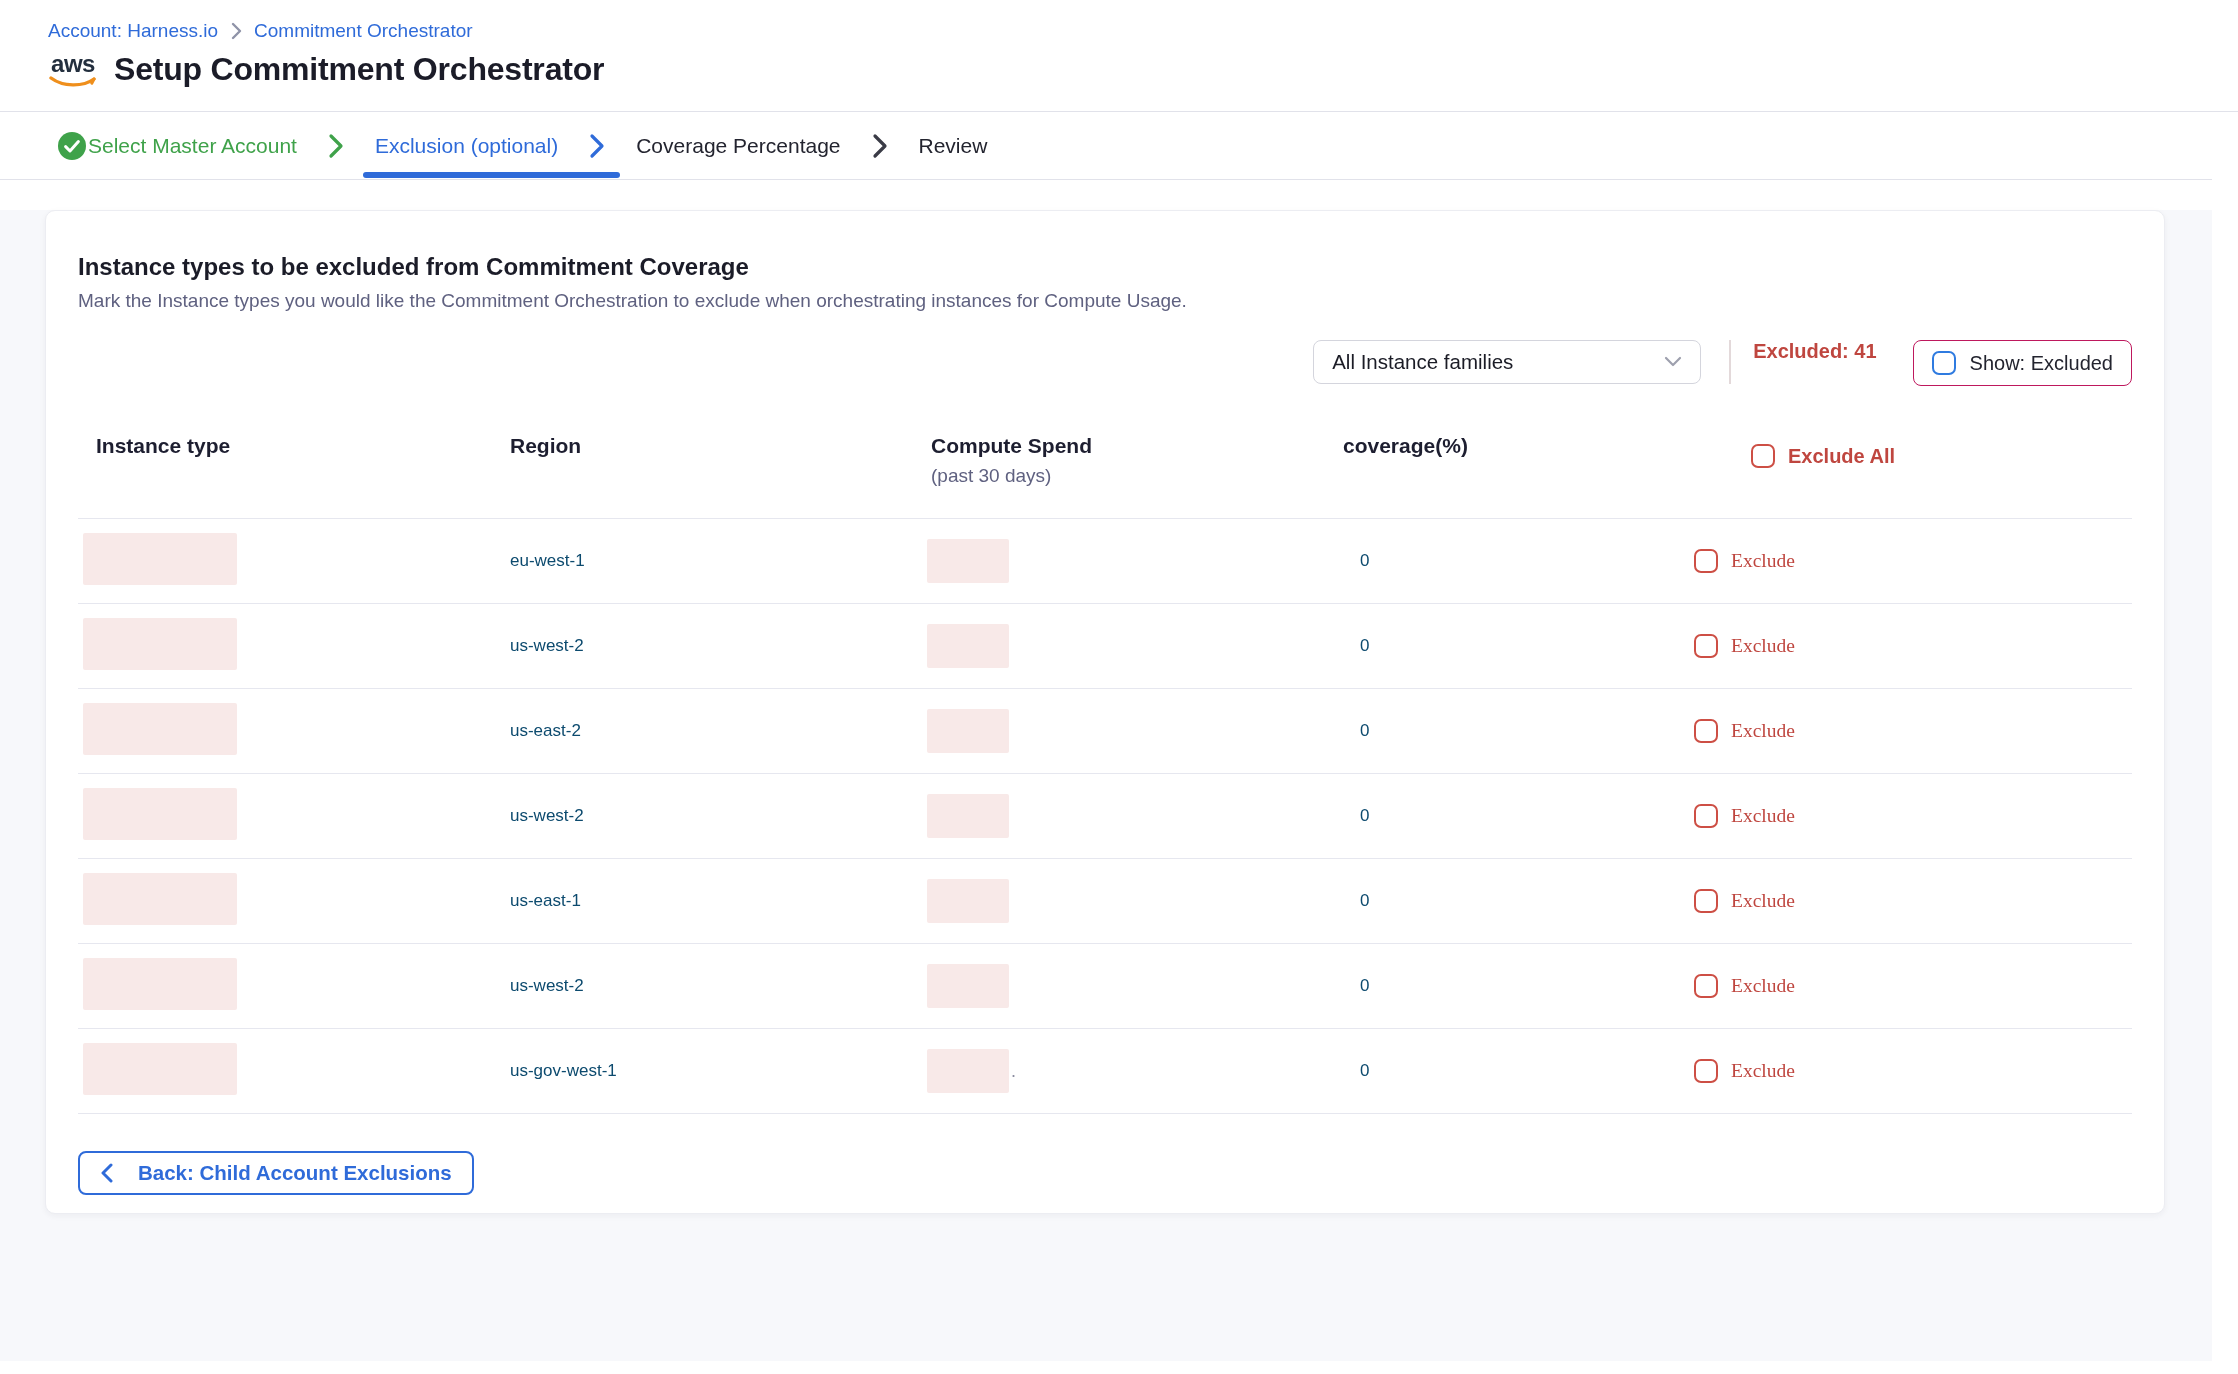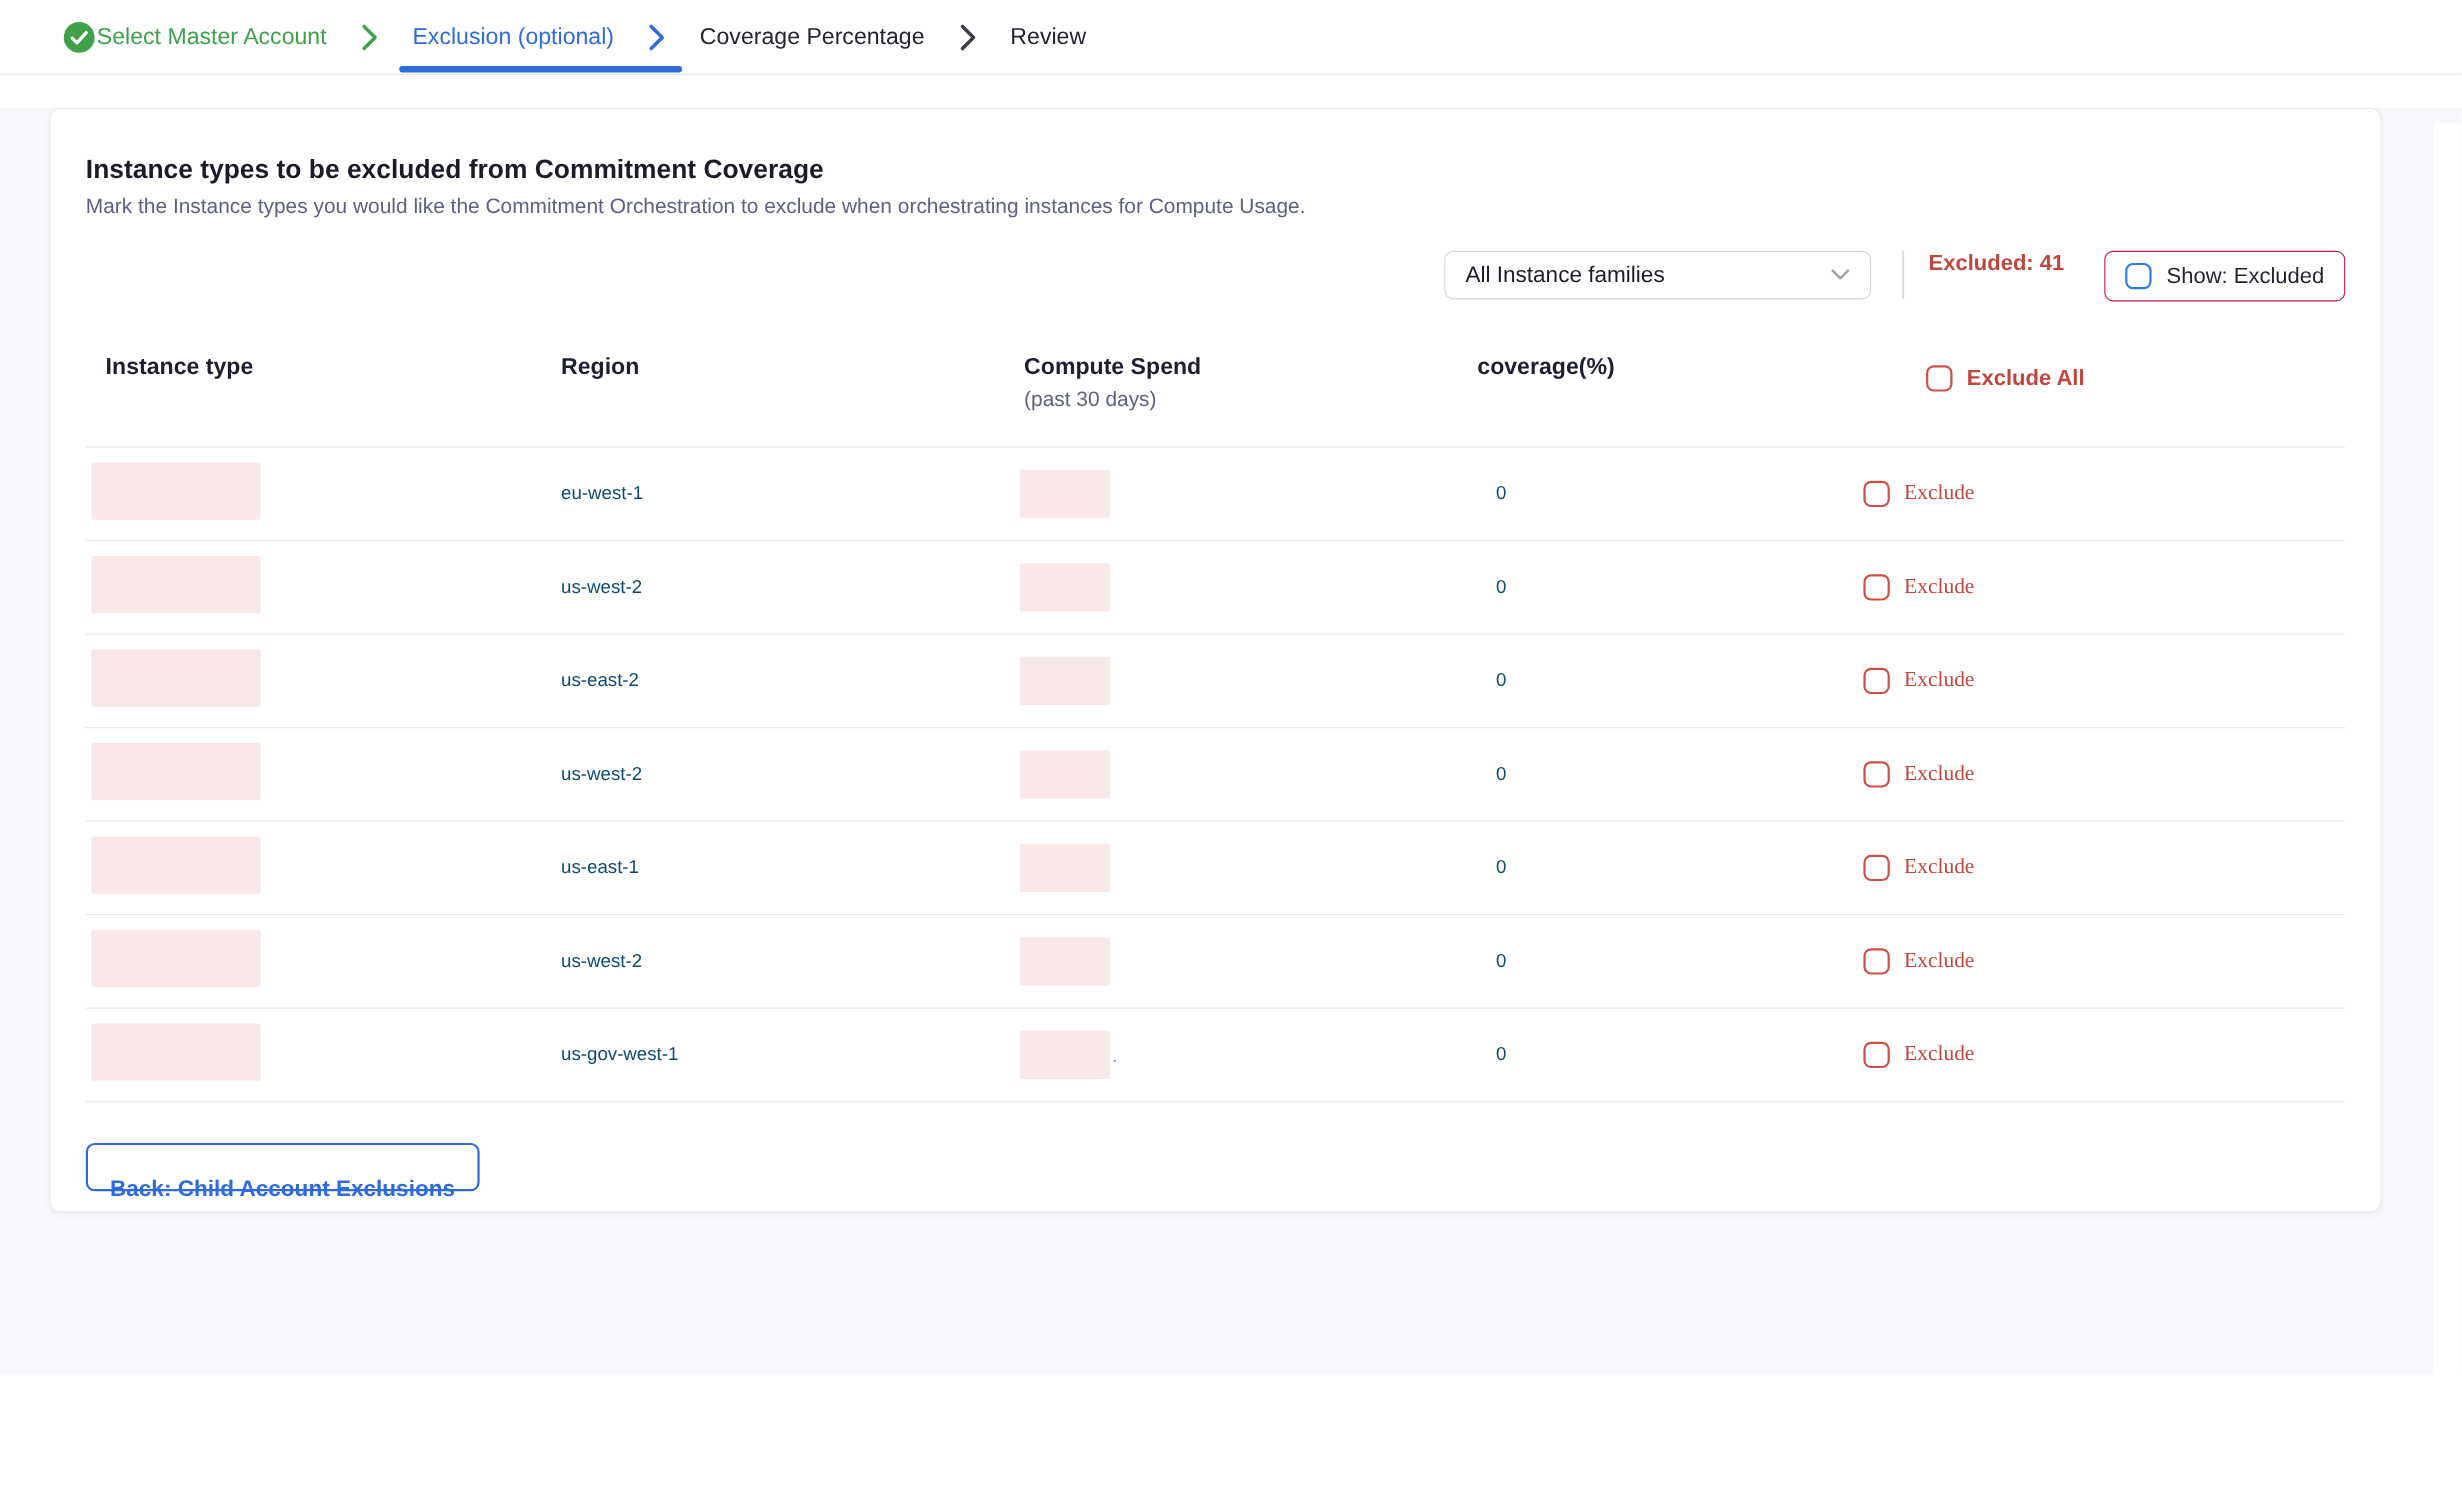--- a/index.html
+++ b/index.html
@@ -72,32 +72,53 @@
   .cell { position:absolute; top:50%; transform:translateY(-50%); }
   .c-inst { left:5px; } .c-spend { left:849px; display:flex; align-items:center; }
   .c-cov { left:1282px; } .c-ex { left:1616px; display:flex; align-items:center; gap:13px;font-family:Liberation Serif, serif; }
   .regiontxt, .covtxt { font-size:17px; color:#0c4a6e; }
   .redact { background:#f8e9e8; border-radius:2px; display:inline-block; }
   .redact-lg { width:154px; height:52px; }
   .redact-sm { width:82px; height:44px; }
   .spend-suffix { font-size:18px; color:#8b8da0; margin-left:2px; }
 
   
-  .backbtn { margin-top:37px; display:inline-flex; align-items:center; gap:12px; height:44px;
+  .backbtn { margin-top:37px; display:inline-flex; align-items:center; gap:24px; height:44px;
     border:2px solid #2f6bd9; border-radius:8px; background:#fff; color:#2f6bd9;
-    font-family:inherit; font-size:20.5px; font-weight:700; padding:16px 20px; cursor:pointer;flex-direction:column; }
+    font-family:inherit; font-size:20.5px; font-weight:700; padding:0 20px; cursor:pointer; }
   .backbtn svg { display:block; }
 
   .scroll-gutter { position:absolute; top:112px; right:0; width:26px; height:1262px; background:#fff; z-index:6; }
 </style>
 </head>
 <body>
 
 <div class="page">
 
+  <header class="topbar">
+    <nav class="breadcrumb">
+      <a>Account: Harness.io</a>
+      <span class="crumb-chev">
+        <svg width="12" height="18" viewBox="0 0 12 18">
+            <path d="M3 2l7 7-7 7" fill="none" stroke="currentColor" stroke-width="2.4" stroke-linecap="round" stroke-linejoin="round"></path>
+          </svg>
+      </span>
+      <a>Commitment Orchestrator</a>
+    </nav>
+    <div class="titlerow">
+      <span class="awslogo">
+        <span class="awstext">aws</span>
+        <svg width="48" height="12" viewBox="0 0 48 12">
+          <path d="M2 2 C 14 11, 34 11, 45 3" fill="none" stroke="#ef8f1c" stroke-width="3.4" stroke-linecap="round"></path>
+          <path d="M45 3 l-2.2 4.2" fill="none" stroke="#ef8f1c" stroke-width="3" stroke-linecap="round"></path>
+        </svg>
+      </span>
+      <h1 class="pagetitle">Setup Commitment Orchestrator</h1>
+    </div>
+  </header>
 
   <div class="stepper">
     <div class="step complete">
       <svg width="30" height="30" viewBox="0 0 30 30">
         <circle cx="15" cy="15" r="14" fill="#3fa24a"></circle>
         <path d="M8.6 15.6l4.4 4.4 8.4-9.4" fill="none" stroke="#fff" stroke-width="3" stroke-linecap="round" stroke-linejoin="round"></path>
       </svg>
       <span>Select Master Account</span>
     </div>
     <span class="step-chev chev-green">

